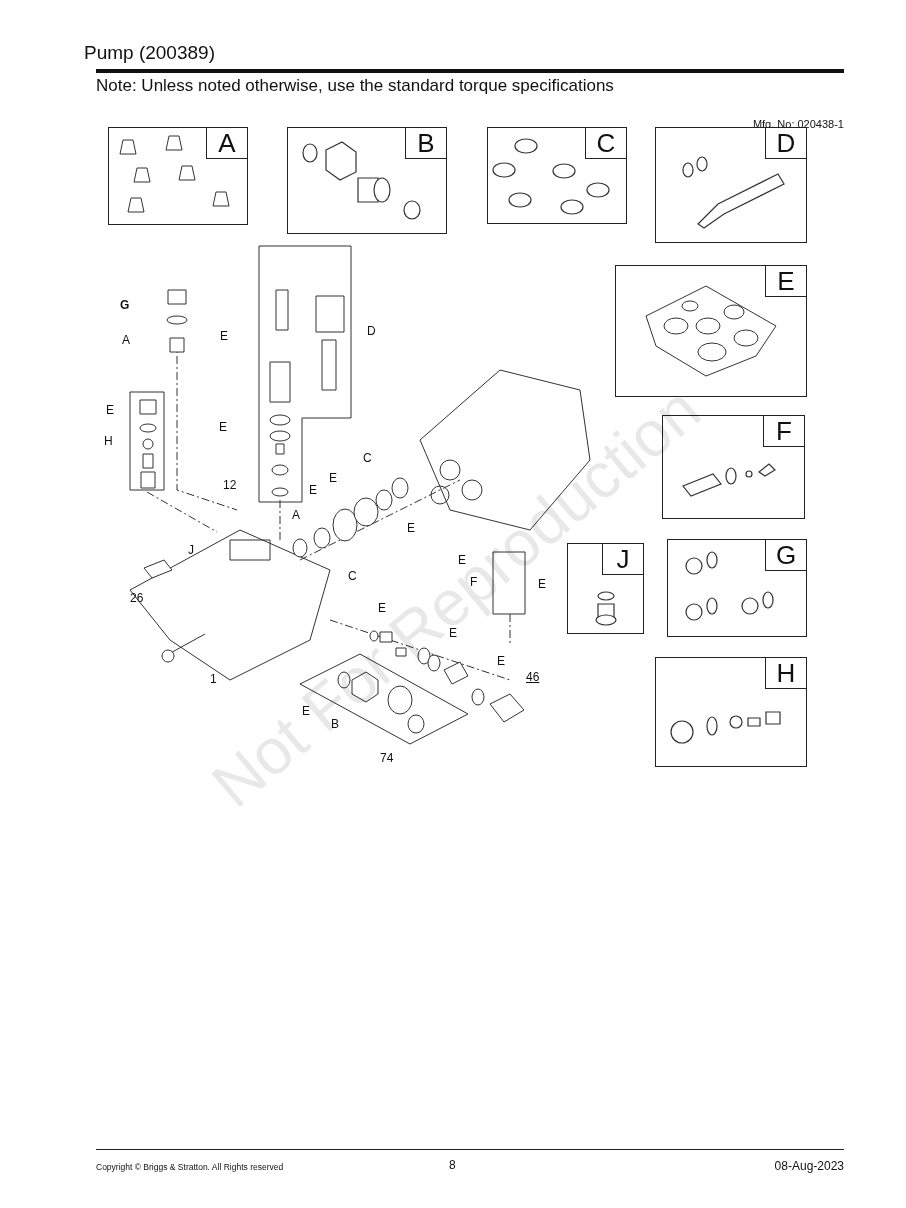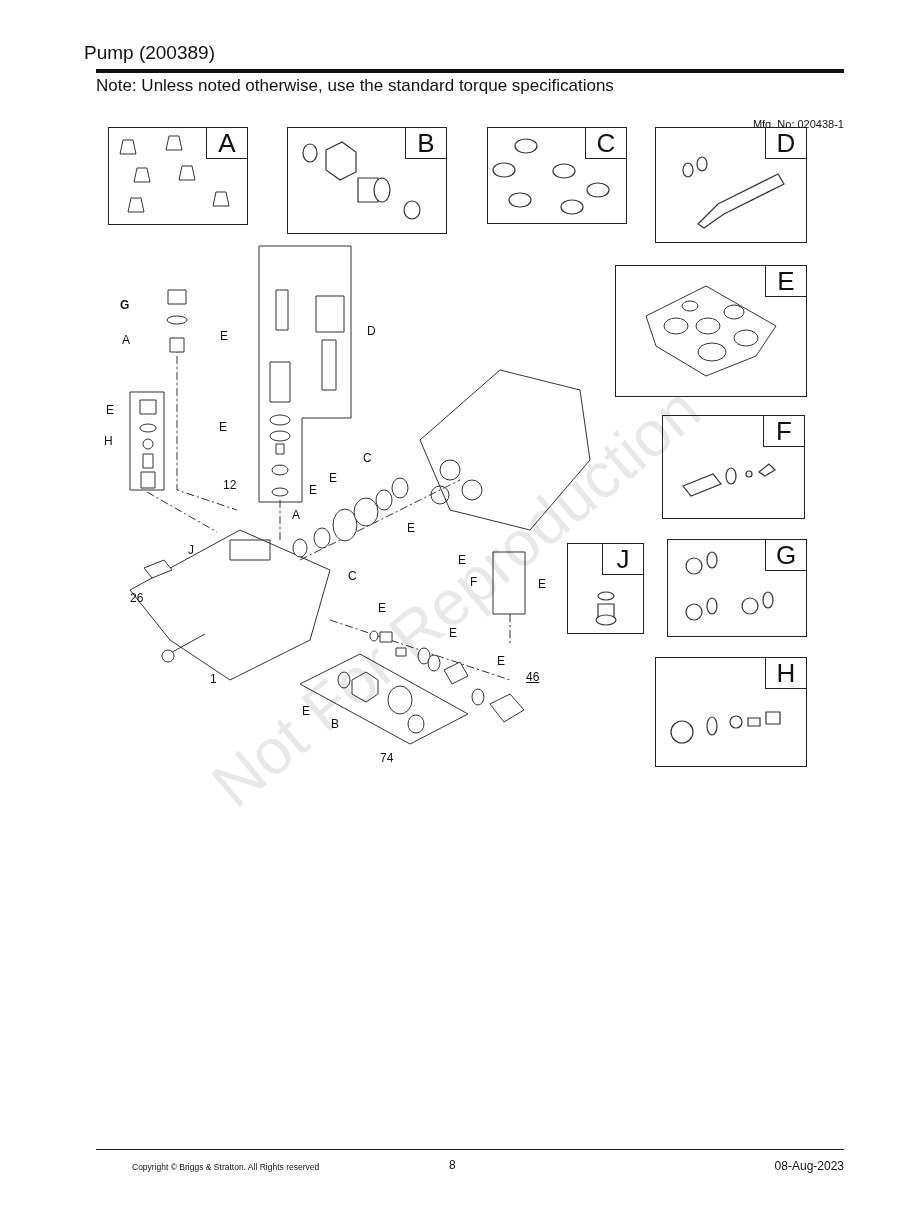--- a/index.html
+++ b/index.html
@@ -2,21 +2,21 @@
 <html><head>
 <meta charset="utf-8">
 <style>
   html,body{margin:0;padding:0;background:#fff;}
   body{width:906px;height:1208px;position:relative;overflow:hidden;font-family:"Liberation Sans",sans-serif;color:#111;}
   .title{position:absolute;left:84px;top:42px;font-size:19px;}
   .rule-thick{position:absolute;left:96px;top:69px;width:748px;height:4px;background:#111;}
   .note{position:absolute;left:96px;top:76px;font-size:17px;}
   .mfg{position:absolute;right:62px;top:74px;font-size:11px;margin-top:44px;}
   .foot-rule{position:absolute;left:96px;top:1149px;width:748px;height:1px;background:#222;}
-  .copy{position:absolute;left:96px;top:1162px;font-size:8.5px;margin-left:36px;}
+  .copy{position:absolute;left:96px;top:1162px;font-size:8.5px;}
   .pageno{position:absolute;left:449px;top:1158px;font-size:12px;}
   .date{position:absolute;right:62px;top:1159px;font-size:12px;margin-left:24px;}
   .kit{position:absolute;border:1.5px solid #222;background:#fff;}
   .kit-label{position:absolute;right:0;top:0;border-left:1.5px solid #222;border-bottom:1.5px solid #222;width:40px;height:30px;font-size:26px;line-height:30px;text-align:center;}
   svg{position:absolute;left:0;top:0;}
   .callout{position:absolute;font-size:12px;}
   .watermark{position:absolute;font-size:64px;color:rgba(0,0,0,0.09);transform:rotate(-40deg);white-space:nowrap;left:150px;top:560px;}
 </style>
 </head>
 <body>

